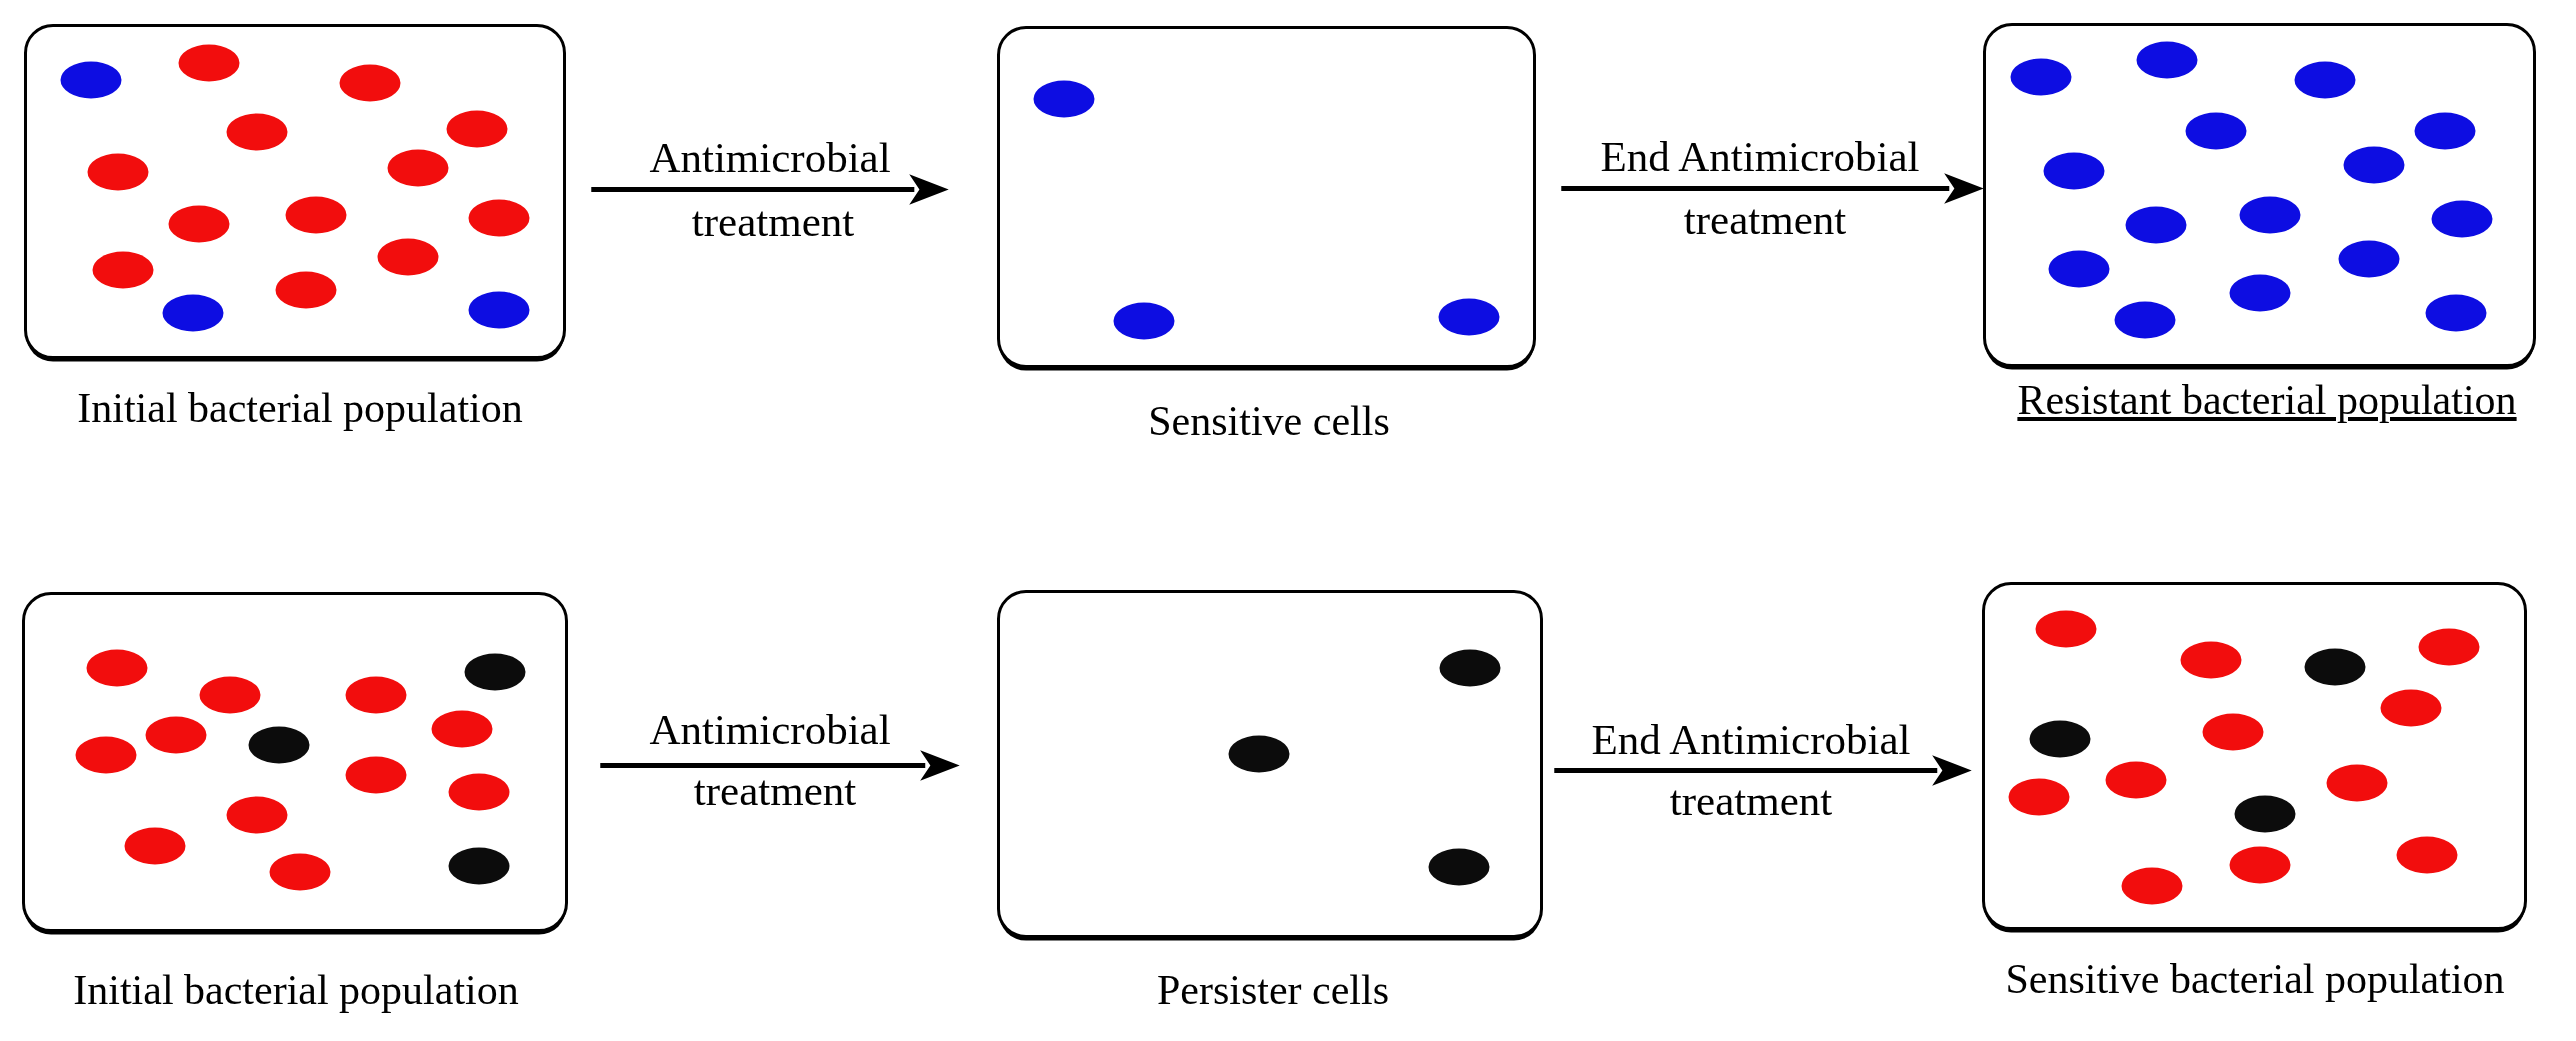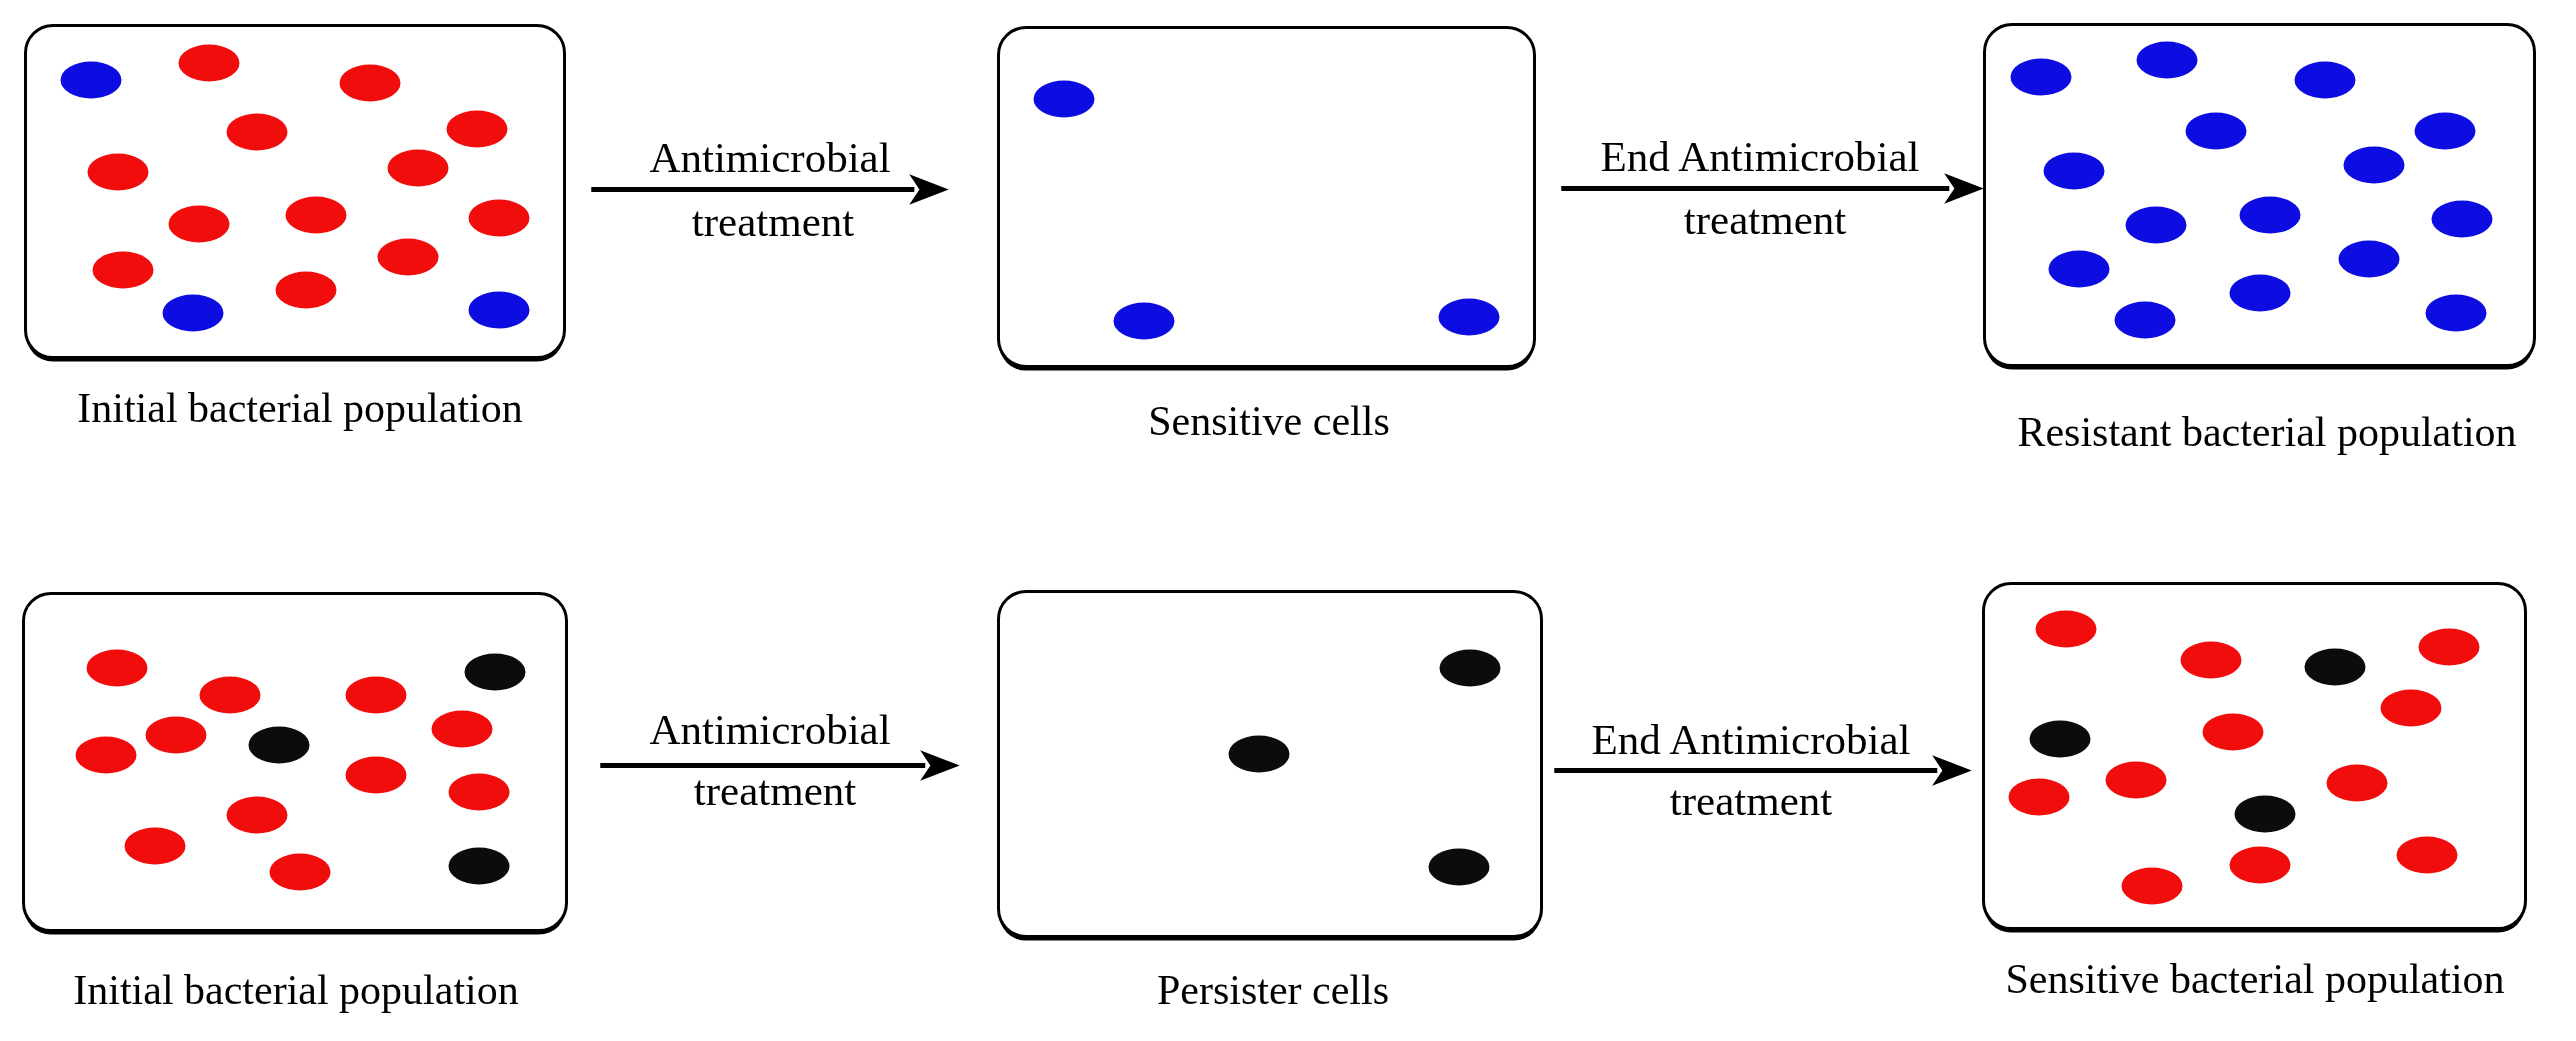--- a/index.html
+++ b/index.html
@@ -118,21 +118,21 @@
       <span class="dot" style="left: 10%; top: 62%; background: rgb(242, 13, 13);"></span>
       <span class="dot" style="left: 69%; top: 58%; background: rgb(242, 13, 13);"></span>
       <span class="dot" style="left: 52%; top: 67%; background: rgb(12, 12, 12);"></span>
       <span class="dot" style="left: 51%; top: 82%; background: rgb(242, 13, 13);"></span>
       <span class="dot" style="left: 82%; top: 79%; background: rgb(242, 13, 13);"></span>
       <span class="dot" style="left: 31%; top: 88%; background: rgb(242, 13, 13);"></span>
     </div>
 
   <div class="caption" style="left:300px;top:408px;">Initial bacterial population</div>
   <div class="caption" style="left:1269px;top:421px;">Sensitive cells</div>
-  <div class="caption" style="left:2267px;top:432px;">Resistant bacterial population</div>
+  <div class="caption" style="left:2267px;top:400px;text-decoration:underline;">Resistant bacterial population</div>
   <div class="caption" style="left:296px;top:990px;">Initial bacterial population</div>
   <div class="caption" style="left:1273px;top:990px;">Persister cells</div>
   <div class="caption" style="left:2255px;top:979px;">Sensitive bacterial population</div>
 
   <svg class="arrow-svg" style="left:590px;top:169px;" width="360" height="41" viewBox="0 0 565 64">
     <line x1="2" y1="32" x2="509" y2="32" stroke="#000" stroke-width="8"></line>
     <polygon points="501,8 563,32 501,56 517,32" fill="#000"></polygon>
   </svg>
   <div class="arrow-label" style="left:770px;top:157px;">Antimicrobial</div>
   <div class="arrow-label" style="left:773px;top:221px;">treatment</div>

